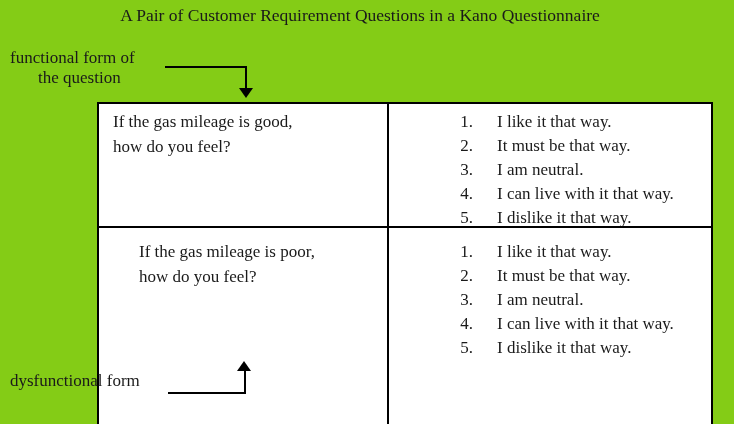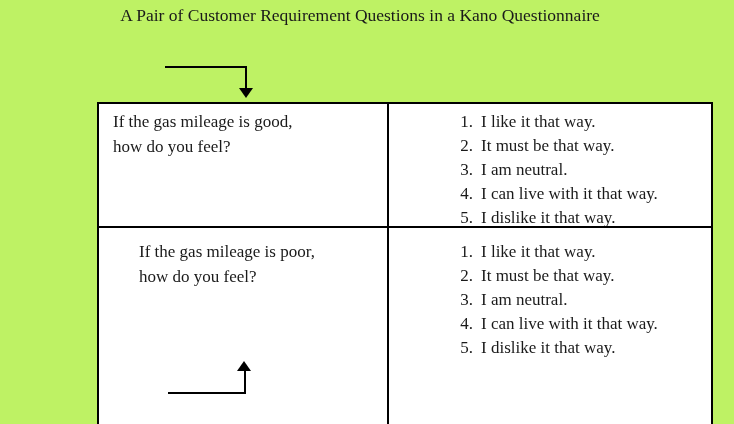--- a/index.html
+++ b/index.html
@@ -4,21 +4,21 @@
 <style>
   html, body {
     margin: 0;
     padding: 0;
     background: #ffffff;
   }
   .page {
     position: relative;
     width: 734px;
     height: 424px;
-    background: #bef264;
+    background: #84cc16;
     font-family: "Liberation Serif", "DejaVu Serif", serif;
     color: #1a1a1a;
     overflow: hidden;
   }
   .title {
     position: absolute;
     left: 0;
     top: 5px;
     width: 720px;
     text-align: center;
@@ -97,30 +97,34 @@
     display: flex;
     white-space: nowrap;
   }
   .opt .num {
     display: inline-block;
     width: 20px;
     text-align: right;
     flex: 0 0 auto;
   }
   .opt .txt {
-    margin-left: 8px;
+    margin-left: 24px;
   }
 </style>
 </head>
 <body>
 
 <div class="page">
 
   <div class="title">A Pair of Customer Requirement Questions in a Kano Questionnaire</div>
 
+  <div class="label func-label">
+    <div class="line1">functional form of</div>
+    <div class="line2">the question</div>
+  </div>
   <div class="hline func-underline"></div>
   <div class="vline func-vline"></div>
   <div class="arrow-down"></div>
 
   <div class="ktable">
 
     <div class="cell row1 col1">
       <div class="qtext">If the gas mileage is good,
 how do you feel?</div>
     </div>
@@ -176,18 +180,19 @@
         <div class="opt">
           <span class="num">5.</span>
           <span class="txt">I dislike it that way.</span>
         </div>
       </div>
     </div>
 
   </div>
 
   <div class="label dys-label">
+    <div class="line1">dysfunctional form</div>
   </div>
   <div class="hline dys-underline"></div>
   <div class="vline dys-vline"></div>
   <div class="arrow-up"></div>
 
 </div>
 
 </body></html>

